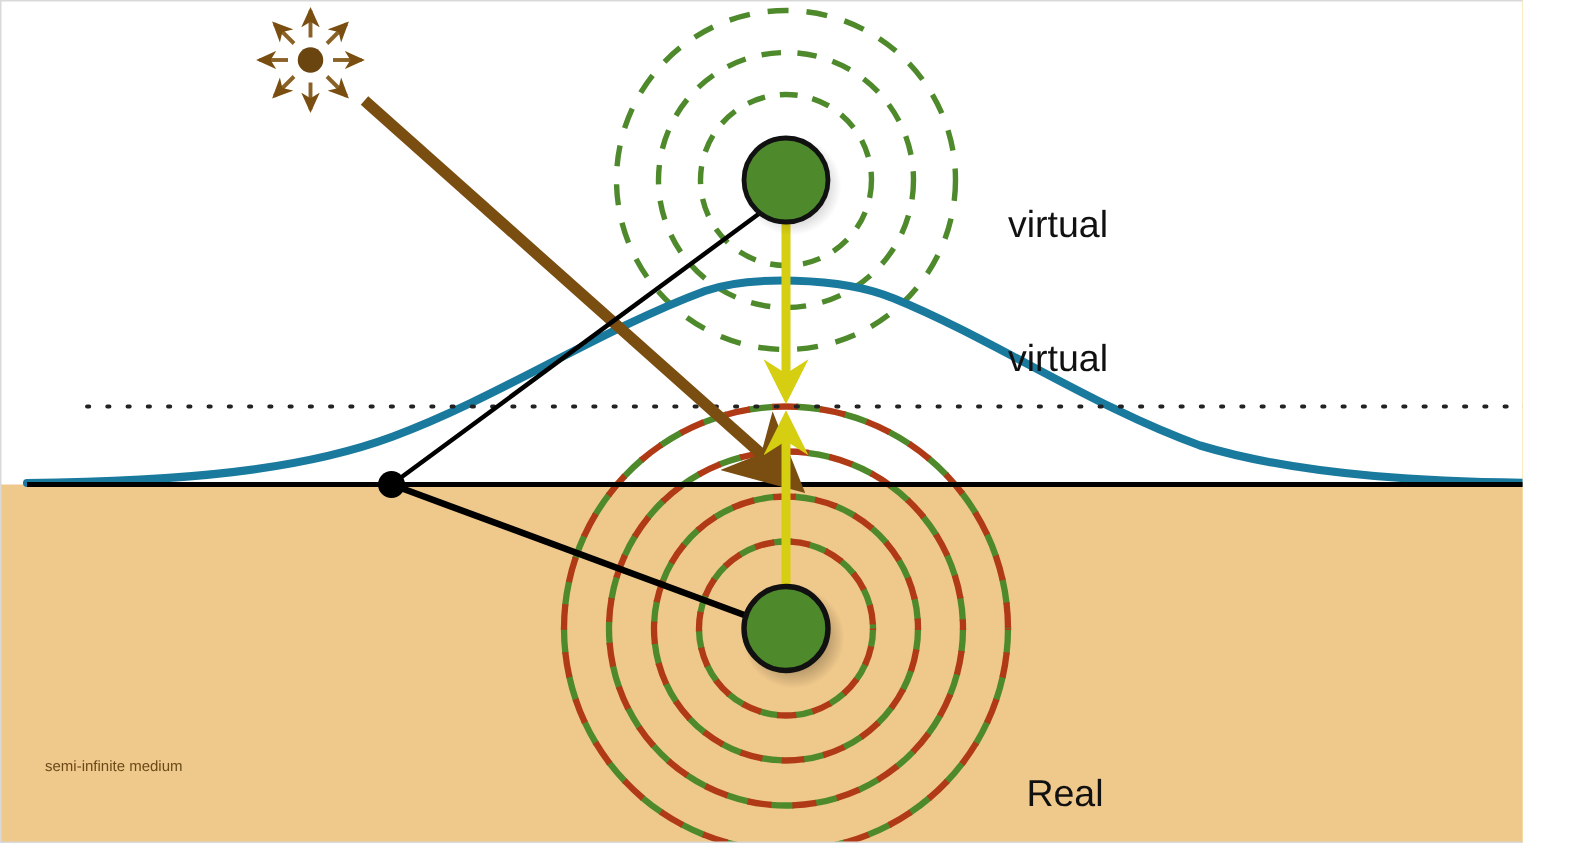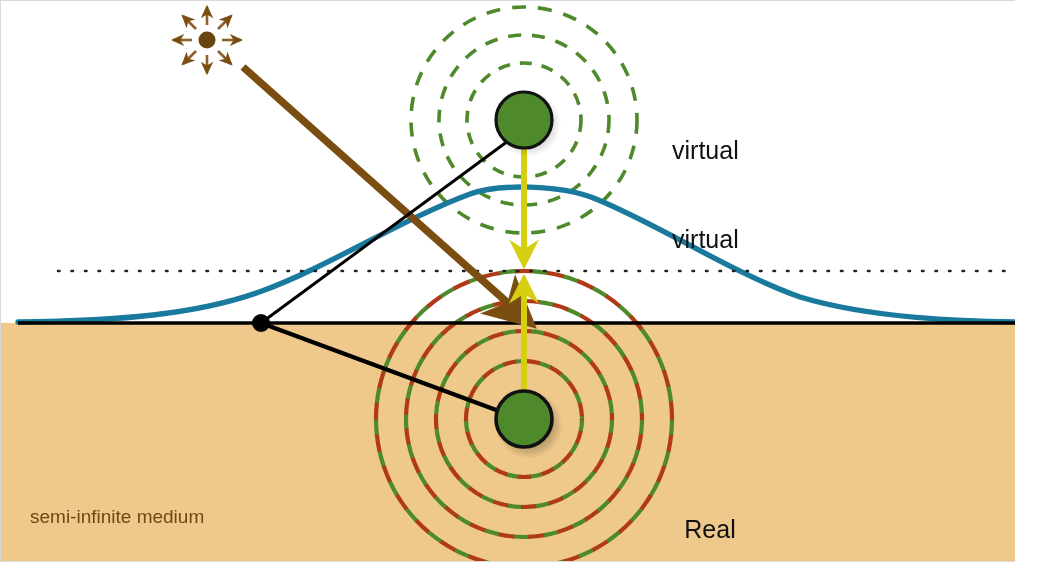--- a/index.html
+++ b/index.html
@@ -39,21 +39,21 @@
   #real-source-label {
     left: 650px;
     top: 456px;
     font-size: 25px;
     text-align: center;
     width: 120px;
   }
   #medium-label {
     left: 30px;
     top: 506px;
-    font-size: 19px;
+    font-size: 10px;
     color: #6B4A18;
   }
 </style>
 </head>
 <body>
 
 <div id="canvas">
 
   <svg id="scene" width="1049" height="562" viewBox="0 0 1049 562">
 

